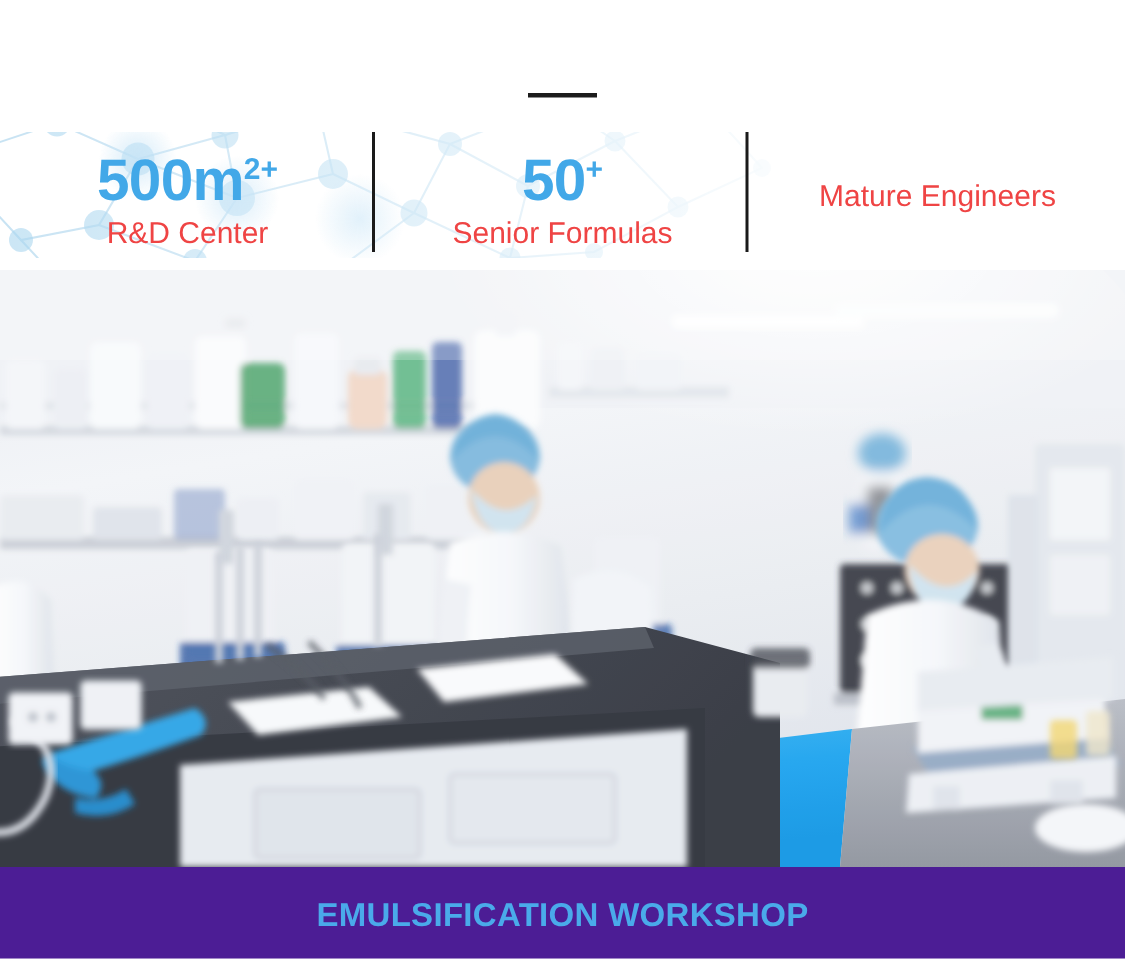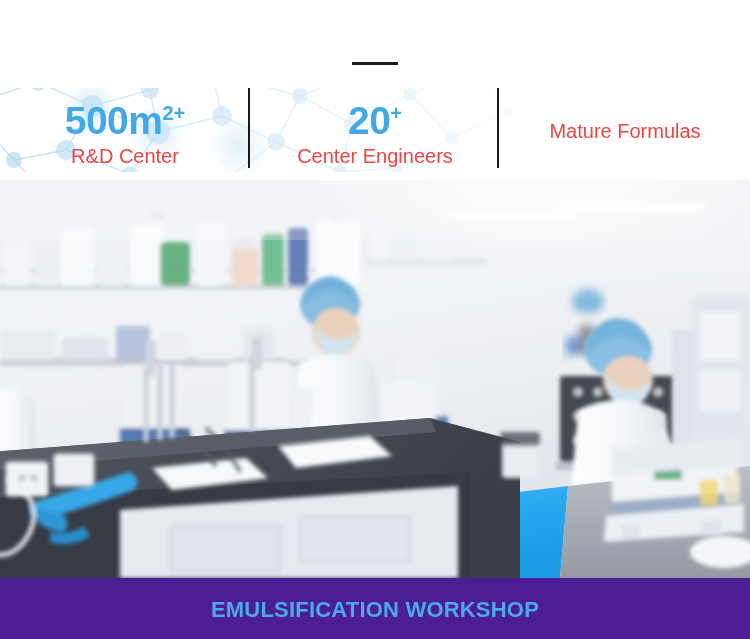--- a/index.html
+++ b/index.html
@@ -144,26 +144,26 @@
     </svg>
 
     <div class="stats-row">
 
       <div class="stat">
         <div class="stat-value"><span>500m</span><span class="sup">2+</span></div>
         <div class="stat-label">R&amp;D Center</div>
       </div>
 
       <div class="stat">
-        <div class="stat-value"><span>20</span><span class="sup">+</span></div>
-        <div class="stat-label">Center Engineers</div>
+        <div class="stat-value"><span>50</span><span class="sup">+</span></div>
+        <div class="stat-label">Senior Formulas</div>
       </div>
 
       <div class="stat">
-        <div class="stat-label">Mature Formulas</div>
+        <div class="stat-label">Mature Engineers</div>
       </div>
 
     </div>
 
     <div class="stat-divider d1"></div>
     <div class="stat-divider d2"></div>
   </div>
 
   <div class="photo">
     <svg viewBox="0 0 750 398" preserveAspectRatio="none">

